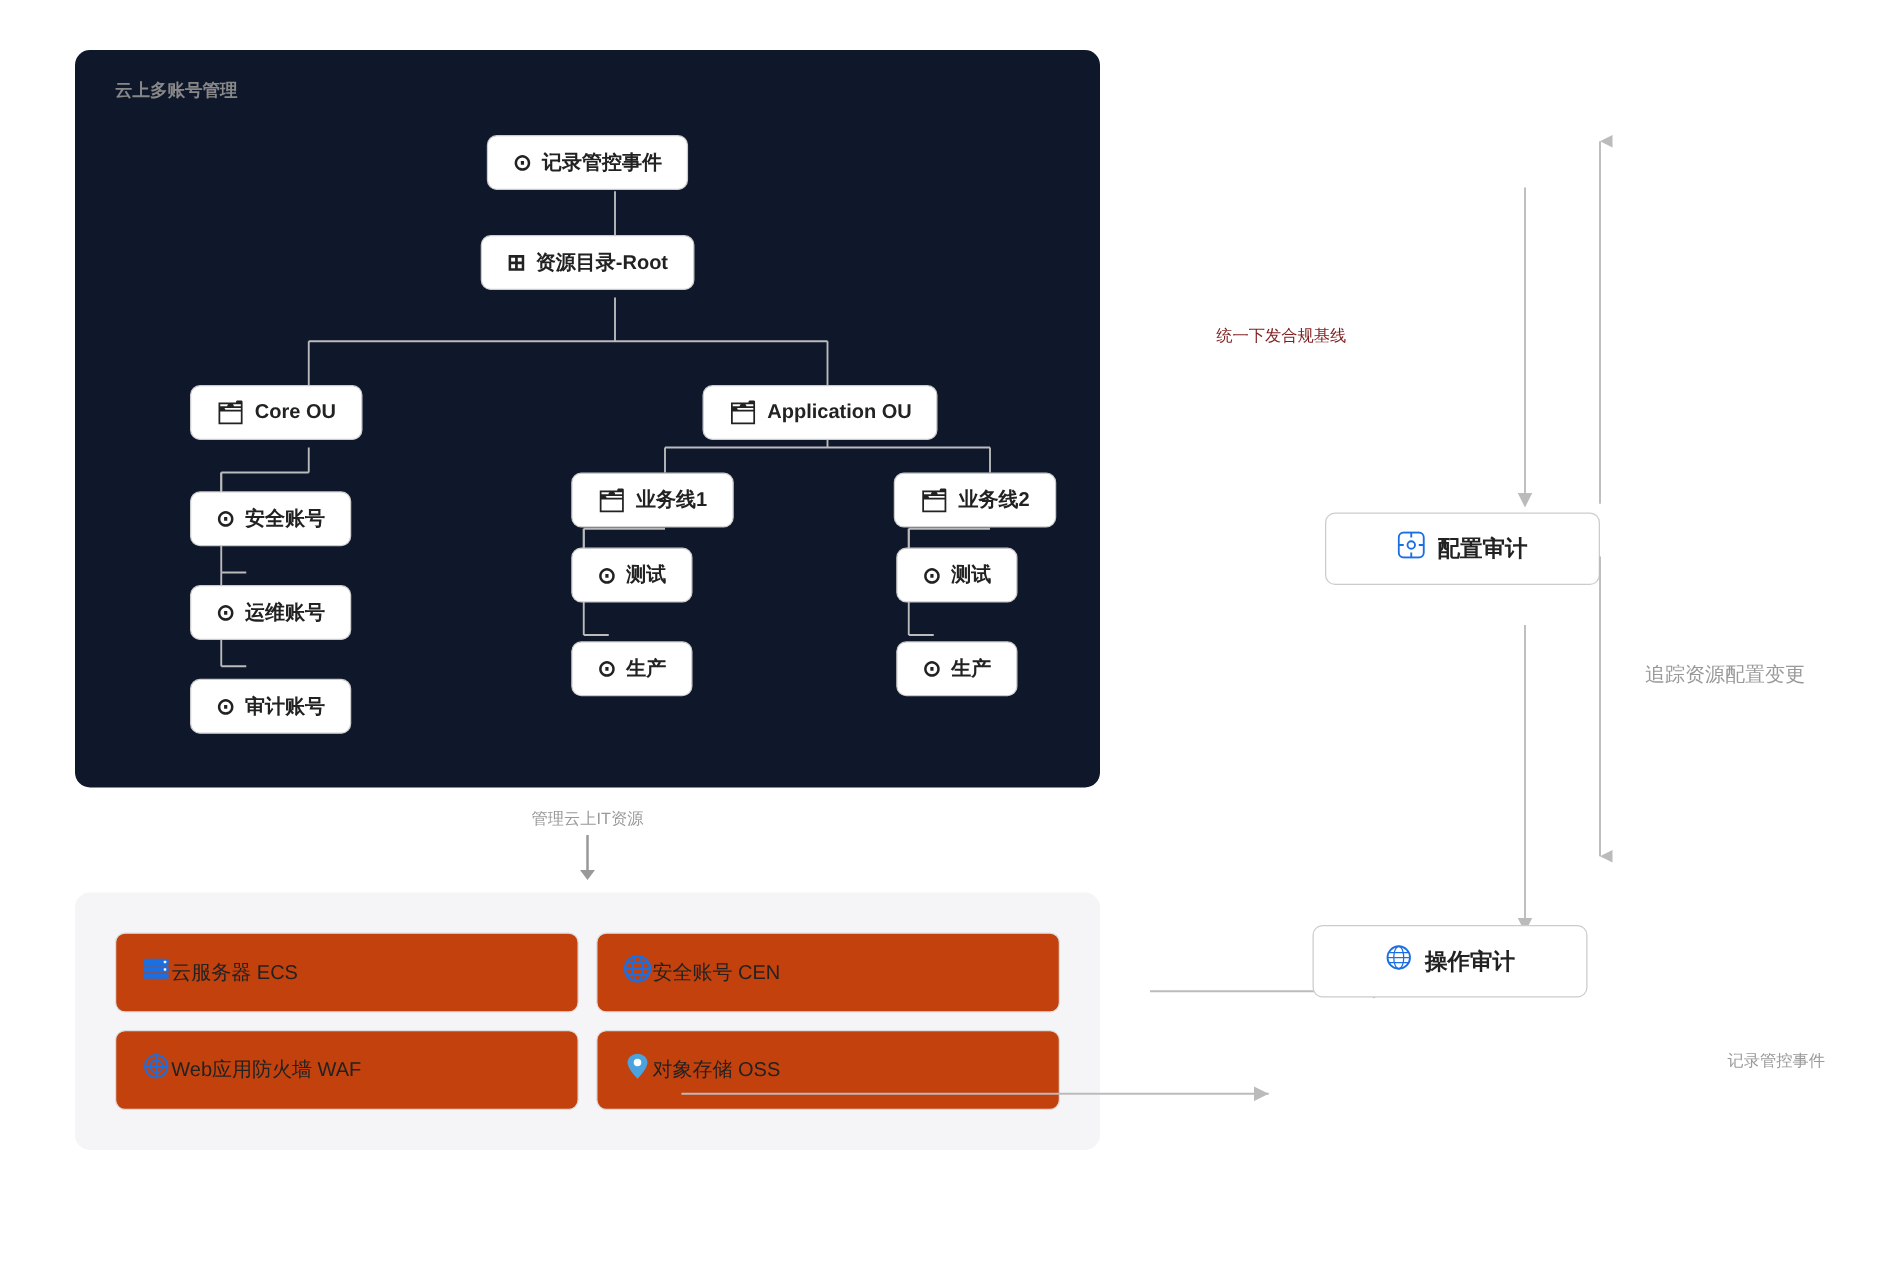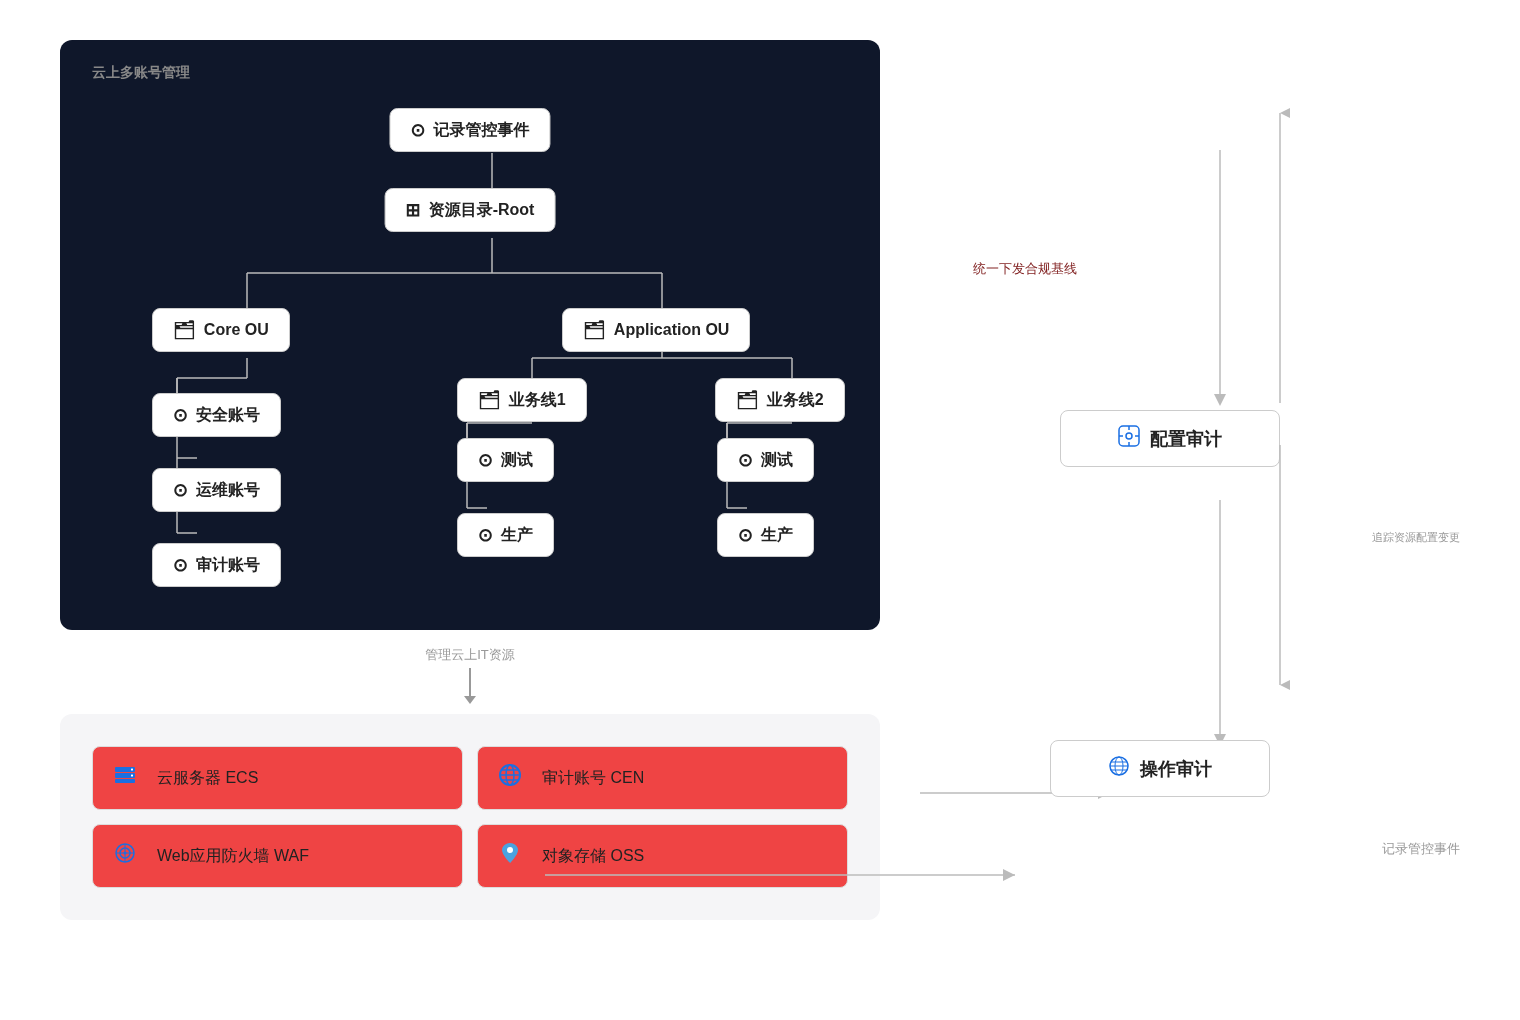--- a/index.html
+++ b/index.html
@@ -105,27 +105,27 @@
     .resource-grid {
       display: grid;
       grid-template-columns: 1fr 1fr;
       gap: 14px;
       margin-top: 8px;
     }
 
     .resource-item {
       border: 1.5px solid #ddd;
       border-radius: 8px;
-      background: #ef4444;
+      background: #c2410c;
       padding: 16px 20px;
       font-size: 16px;
       color: #222;
       display: flex;
       align-items: center;
-      gap: 20px;
+      gap: 0;
     }
 
     .res-icon {
       font-size: 22px;
     }
 
     .res-icon-ecs { color: #1a6fe3; }
     .res-icon-cen { color: #1a6fe3; }
     .res-icon-waf { color: #1a6fe3; }
     .res-icon-oss { color: #1a6fe3; }
@@ -330,21 +330,21 @@
         <div class="resource-item">
           <span class="res-icon res-icon-cen">
             <svg width="24" height="24" viewBox="0 0 24 24" fill="none">
               <circle cx="12" cy="12" r="10" stroke="#1a6fe3" stroke-width="2"></circle>
               <ellipse cx="12" cy="12" rx="4" ry="10" stroke="#1a6fe3" stroke-width="1.5"></ellipse>
               <line x1="2" y1="12" x2="22" y2="12" stroke="#1a6fe3" stroke-width="1.5"></line>
               <line x1="3" y1="7" x2="21" y2="7" stroke="#1a6fe3" stroke-width="1.5"></line>
               <line x1="3" y1="17" x2="21" y2="17" stroke="#1a6fe3" stroke-width="1.5"></line>
             </svg>
           </span>
-          <span>审计账号 CEN</span>
+          <span>安全账号 CEN</span>
         </div>
 
         <div class="resource-item">
           <span class="res-icon res-icon-waf">
             <svg width="24" height="24" viewBox="0 0 24 24" fill="none">
               <circle cx="12" cy="12" r="9" stroke="#1a6fe3" stroke-width="1.5"></circle>
               <circle cx="12" cy="12" r="5" stroke="#1a6fe3" stroke-width="1.5"></circle>
               <circle cx="12" cy="12" r="1.5" fill="#1a6fe3"></circle>
               <line x1="12" y1="3" x2="12" y2="21" stroke="#1a6fe3" stroke-width="1"></line>
               <line x1="3" y1="12" x2="21" y2="12" stroke="#1a6fe3" stroke-width="1"></line>
@@ -403,21 +403,21 @@
               <line x1="11" y1="1" x2="11" y2="5" stroke="#1a6fe3" stroke-width="1.5"></line>
               <line x1="11" y1="17" x2="11" y2="21" stroke="#1a6fe3" stroke-width="1.5"></line>
               <line x1="1" y1="11" x2="5" y2="11" stroke="#1a6fe3" stroke-width="1.5"></line>
               <line x1="17" y1="11" x2="21" y2="11" stroke="#1a6fe3" stroke-width="1.5"></line>
             </svg>
           </span>
           <span>配置审计</span>
         </div>
       </div>
 
-      <div style="position:absolute;top:470px;right:0px;font-size:11px;color:#999;">追踪资源配置变更</div>
+      <div style="position:absolute;top:470px;right:16px;font-size:16px;color:#999;">追踪资源配置变更</div>
 
       <div style="position:absolute;top:680px;left:130px;">
         <div class="right-node">
           <span class="icon">
             <svg width="22" height="22" viewBox="0 0 22 22" fill="none">
               <circle cx="11" cy="11" r="9" stroke="#1a6fe3" stroke-width="1.5"></circle>
               <ellipse cx="11" cy="11" rx="4" ry="9" stroke="#1a6fe3" stroke-width="1"></ellipse>
               <line x1="2" y1="11" x2="20" y2="11" stroke="#1a6fe3" stroke-width="1"></line>
               <line x1="3" y1="7" x2="19" y2="7" stroke="#1a6fe3" stroke-width="1"></line>
               <line x1="3" y1="15" x2="19" y2="15" stroke="#1a6fe3" stroke-width="1"></line>

